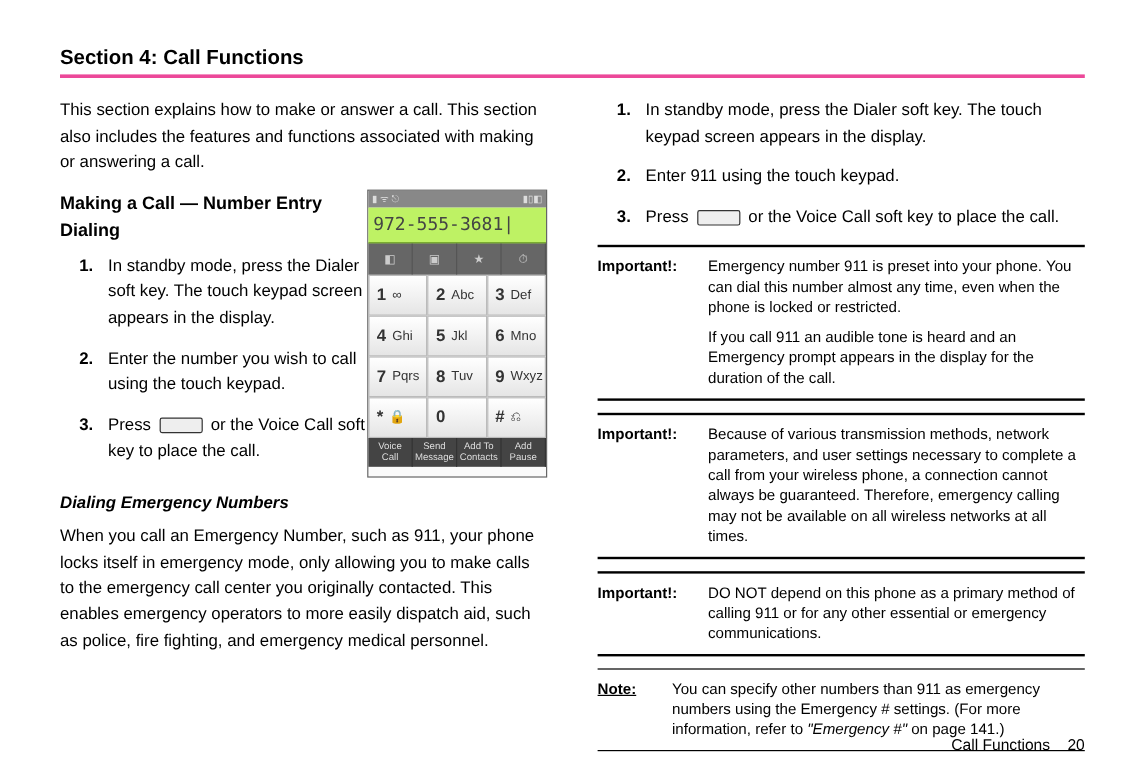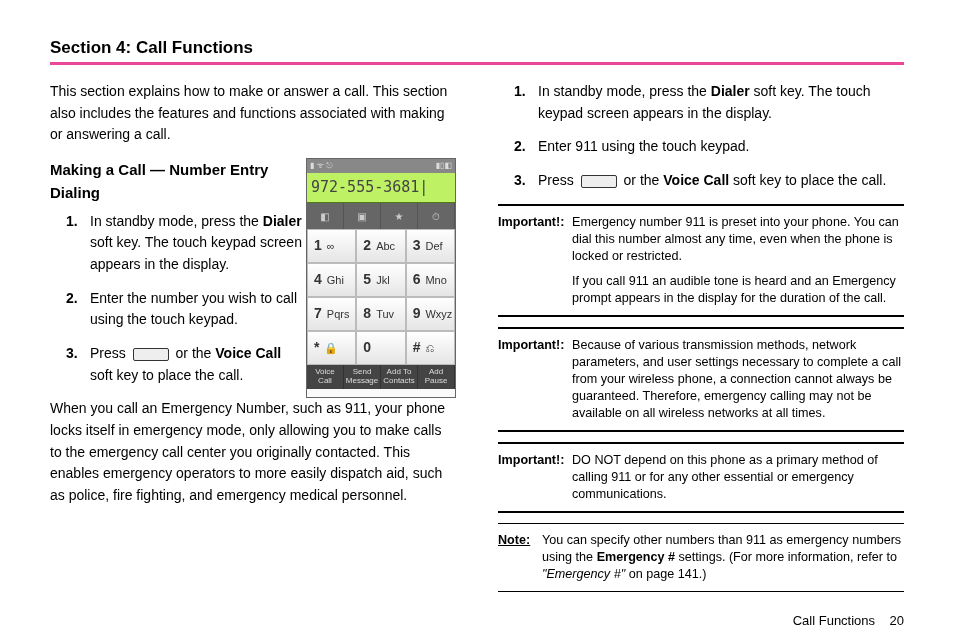--- a/index.html
+++ b/index.html
@@ -105,21 +105,21 @@
   .phone-soft div {
     border-right:1px solid #333;
     color:#ddd;
     font-size:8px;
     text-align:center;
     padding:3px 1px;
     line-height:1.1;
   }
   .callout-row {
     display:flex;
-    gap:6px;
+    gap:24px;
     font-size:12.6px;
     line-height:1.35;
     margin: 8px 0 8px 0;
     font-family: Arial, sans-serif;
   }
   .callout-row .lbl { font-weight:bold; min-width:68px; }
   .callout-row.note .lbl { min-width:38px;text-decoration:underline; }
   .hr-thick { border:0; border-top:2.5px solid #000; margin:2px 0;}
   .hr-thin { border:0; border-top:1.5px solid #000; margin:2px 0;}
   .call-btn-icon {
@@ -130,21 +130,21 @@
     vertical-align:middle;
     background:#eee;
     position:relative;
     margin:0 3px;
   }
   .footer {
     position:absolute;
     bottom:8px; right:50px;
     font-size:13px;
   }
-  .bold { font-weight:bold; }
+  .bold { font-weight:normal; }
   .ital { font-style:italic; }
 </style>
 </head>
 <body>
 
 <div class="section-title">Section 4: Call Functions</div>
 
 <div class="cols">
 
   <div class="col">
@@ -237,20 +237,21 @@
         </div>
         <div class="phone-soft">
           <div>Voice Call</div>
           <div>Send Message</div>
           <div>Add To Contacts</div>
           <div>Add Pause</div>
         </div>
       </div>
     </div>
 
+    <div class="sub-i">Dialing Emergency Numbers</div>
     <p>When you call an Emergency Number, such as 911, your phone locks itself in emergency mode, only allowing you to make calls to the emergency call center you originally contacted. This enables emergency operators to more easily dispatch aid, such as police, fire fighting, and emergency medical personnel.</p>
   </div>
 
   <div class="col">
     <ol>
       <li>
         <span class="num">1.</span>
         <span>
           <span>In standby mode, press the </span><span class="bold">Dialer</span><span> soft key. The touch keypad screen appears in the display.</span>
         </span>

